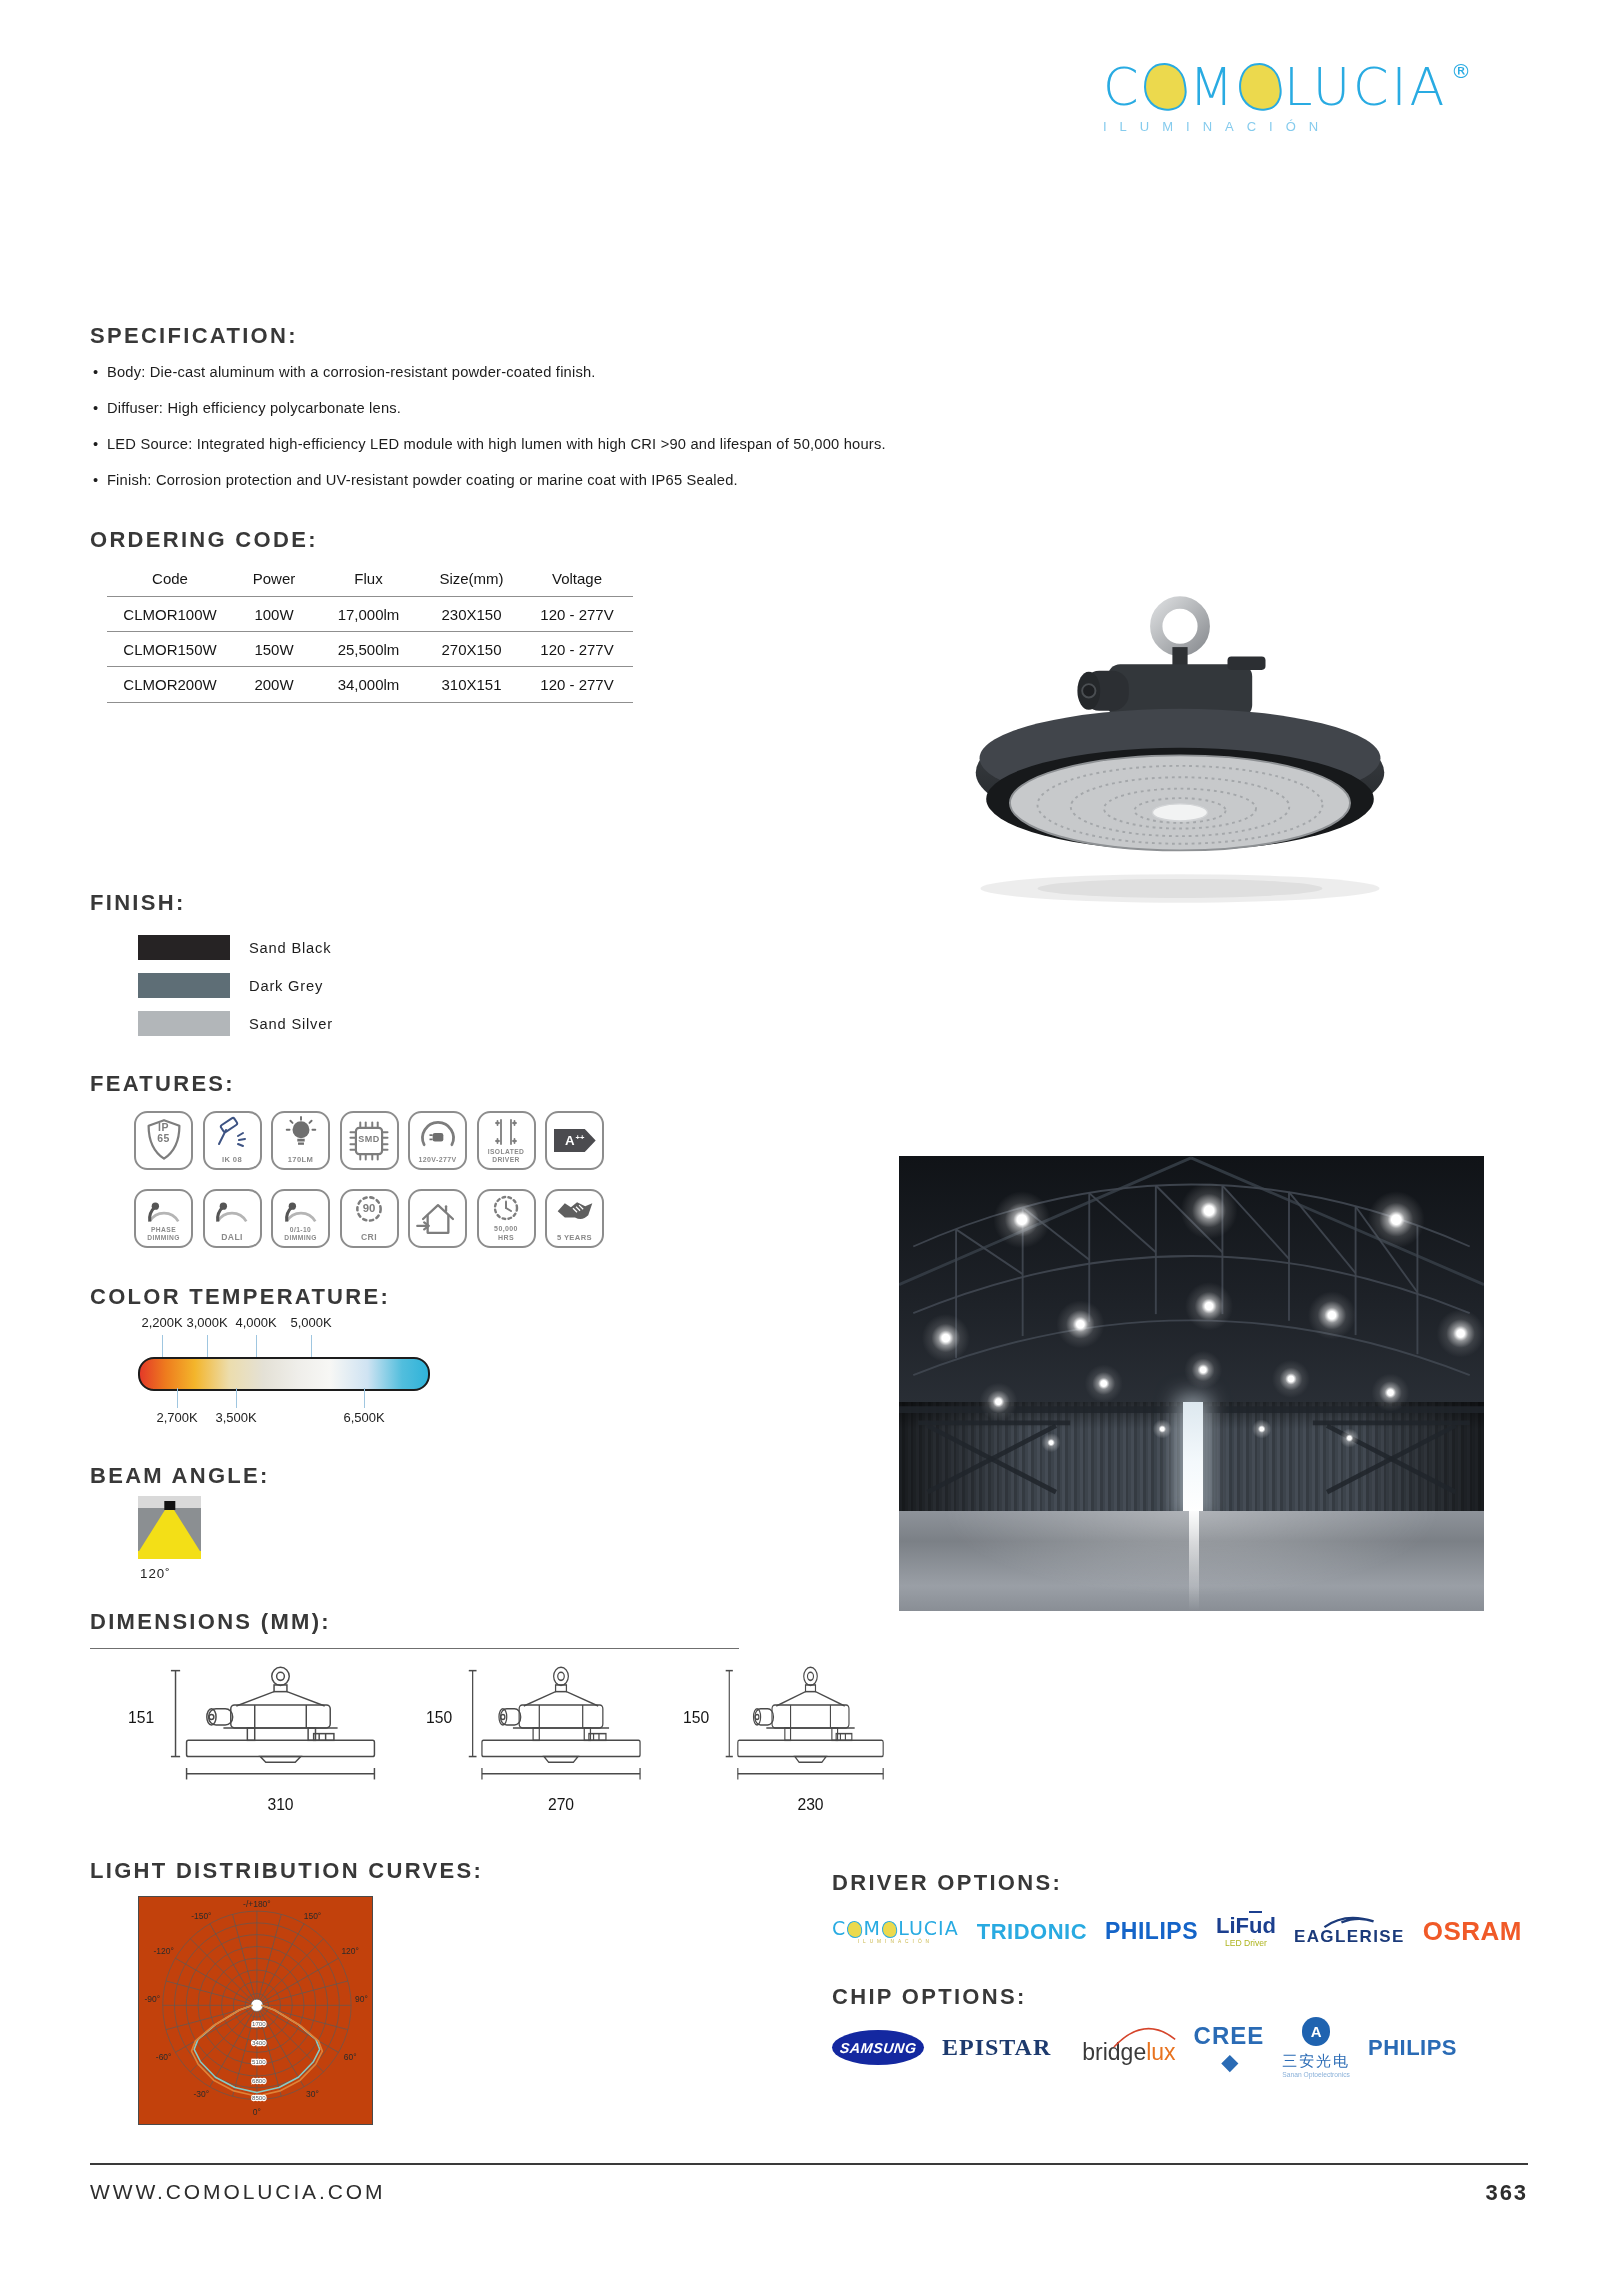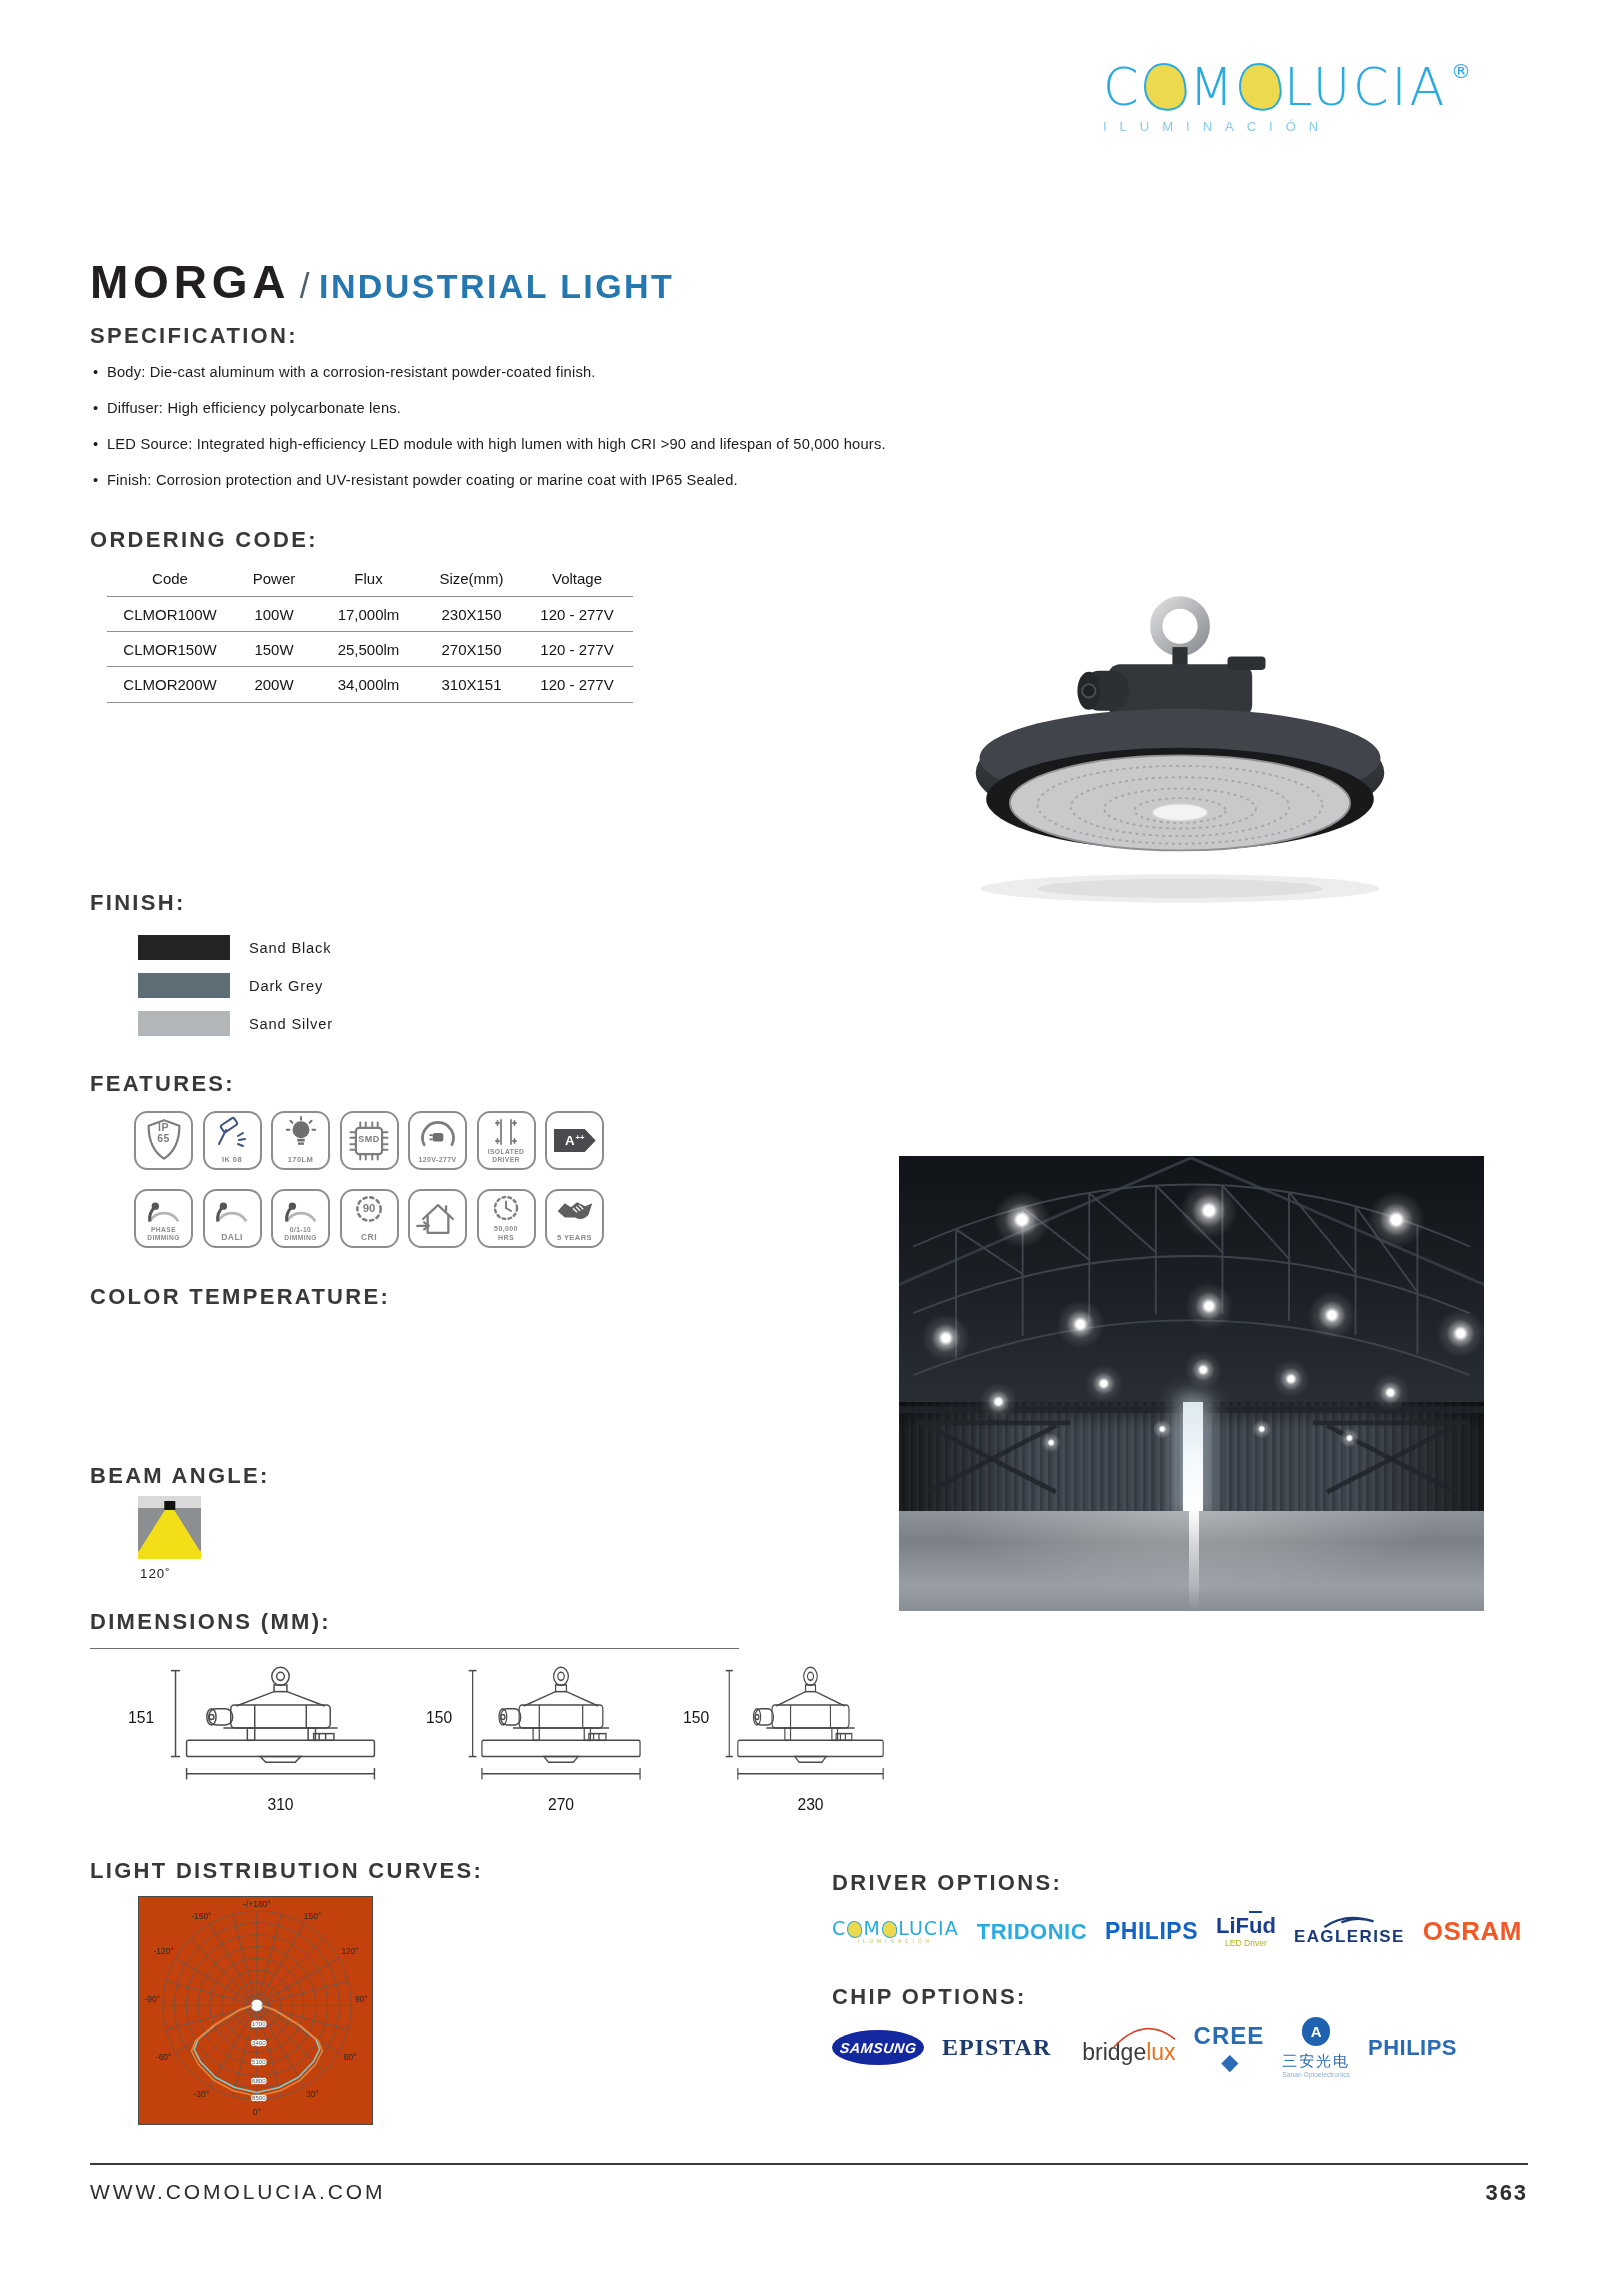--- a/index.html
+++ b/index.html
@@ -195,25 +195,20 @@
       <span>c</span>
       <span class="brand-blob"></span>
       <span>m</span>
       <span class="brand-blob"></span>
       <span>lucia</span>
       <span class="brand-reg">®</span>
     </div>
     <div class="brand-sub">ILUMINACIÓN</div>
   </div>
 
-  <div class="title">
-    <span class="t-product">MORGA</span>
-    <span class="t-sep">/</span>
-    <span class="t-cat">INDUSTRIAL LIGHT</span>
-  </div>
 
   <div class="h" style="left:90px;top:323px;">SPECIFICATION:</div>
   <ul class="spec-list">
     <li>Body: Die-cast aluminum with a corrosion-resistant powder-coated finish.</li>
     <li>Diffuser: High efficiency polycarbonate lens.</li>
     <li>LED Source: Integrated high-efficiency LED module with high lumen with high CRI &gt;90 and lifespan of 50,000 hours.</li>
     <li>Finish: Corrosion protection and UV-resistant powder coating or marine coat with IP65 Sealed.</li>
   </ul>
 
   <div class="h" style="left:90px;top:527px;">ORDERING CODE:</div>
@@ -463,20 +458,37 @@
             <line x1="18" y1="13" x2="22" y2="17"></line>
             <line x1="21" y1="11.5" x2="25" y2="15.5"></line>
             <line x1="24" y1="10" x2="28" y2="14"></line>
           </g>
       </svg>
       <div class="lbl">5 YEARS</div>
     </div>
   </div>
 
   <div class="h" style="left:90px;top:1284px;">COLOR TEMPERATURE:</div>
+  <div class="ct-wrap">
+    <span class="ct-toplabel" style="left:67px">2,200K</span>
+    <span class="ct-toplabel" style="left:112px">3,000K</span>
+    <span class="ct-toplabel" style="left:161px">4,000K</span>
+    <span class="ct-toplabel" style="left:216px">5,000K</span>
+    <div class="ct-tick top" style="left:67px"></div>
+    <div class="ct-tick top" style="left:112px"></div>
+    <div class="ct-tick top" style="left:161px"></div>
+    <div class="ct-tick top" style="left:216px"></div>
+    <div class="ct-bar"></div>
+    <div class="ct-tick bot" style="left:82px"></div>
+    <div class="ct-tick bot" style="left:141px"></div>
+    <div class="ct-tick bot" style="left:269px"></div>
+    <span class="ct-botlabel" style="left:82px">2,700K</span>
+    <span class="ct-botlabel" style="left:141px">3,500K</span>
+    <span class="ct-botlabel" style="left:269px">6,500K</span>
+  </div>
 
   <div class="h" style="left:90px;top:1463px;">BEAM ANGLE:</div>
   <div class="beam-icon">
     <div class="beam-ceiling"></div>
     <div class="beam-cone"></div>
     <div class="beam-floor"></div>
     <div class="beam-fixture"></div>
   </div>
   <div class="beam-label">120˚</div>
 

